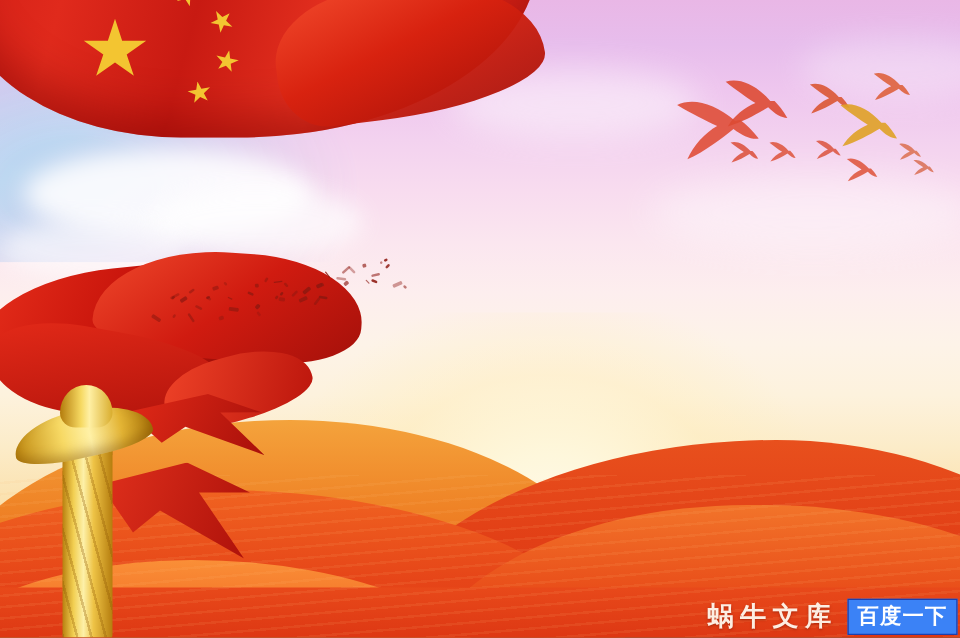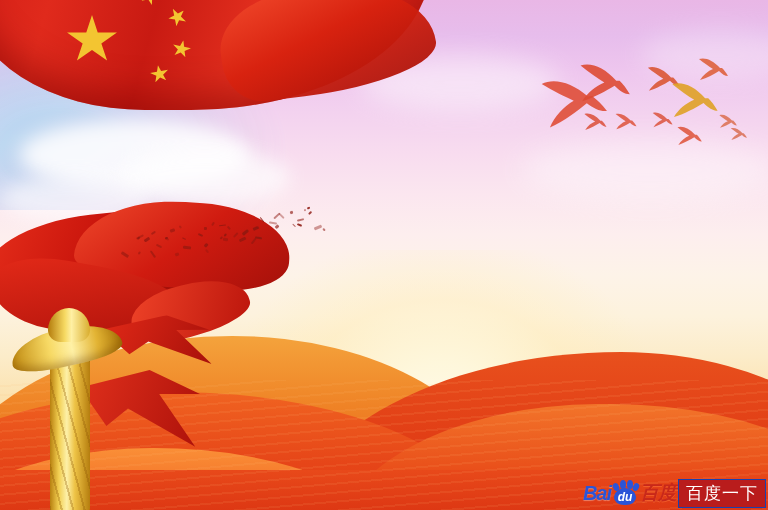--- a/index.html
+++ b/index.html
@@ -217,22 +217,22 @@
   .t4{left:21px;top:2px;  width:6px;height:8px;transform:rotate(22deg);}
   .bl-cn{color:#c8281a;font-size:19px;font-weight:700;margin-left:1px;
          text-shadow:0 1px 0 rgba(255,120,60,.5);}
   .wm-brand{
     color:#fdeee2;font-size:21px;font-weight:700;letter-spacing:5px;
     padding:0 8px 0 10px;
     text-shadow:0 1px 2px rgba(120,20,0,.55);
     font-family:"DejaVu Sans","Liberation Sans",sans-serif;
   }
   .wm-btn{
-    background:#b91c1c;color:#ffffff;
-    font-size:17px;font-weight:400;letter-spacing:1px;
+    background:#3b82f6;color:#ffffff;
+    font-size:17px;font-weight:700;letter-spacing:1px;
     height:27px;line-height:27px;
     padding:0 7px;margin-right:2px;
     border:1px solid #1c3fae;
     font-family:"DejaVu Sans","Liberation Sans",sans-serif;
   }
 </style>
 </head>
 <body>
 
 <div id="poster">
@@ -347,28 +347,17 @@
   <div class="column">
     <div class="col-ribbon"></div>
     <div class="col-shaft"></div>
     <div class="col-ring"></div>
     <div class="col-cloud"></div>
     <div class="col-top"></div>
   </div>
 
 
   <div class="wm">
-    <div class="baidu-logo">
-      <span class="bl-bai">Bai</span>
-      <span class="paw">
-        <span class="toe t1"></span>
-          <span class="toe t2"></span>
-        <span class="toe t3"></span>
-          <span class="toe t4"></span>
-        <span class="pad"></span>
-        <span class="du">du</span>
-      </span>
-      <span class="bl-cn">百度</span>
-    </div>
+    <div class="wm-brand">蜗牛文库</div>
     <div class="wm-btn">百度一下</div>
   </div>
 
 </div>
 
 </body></html>

